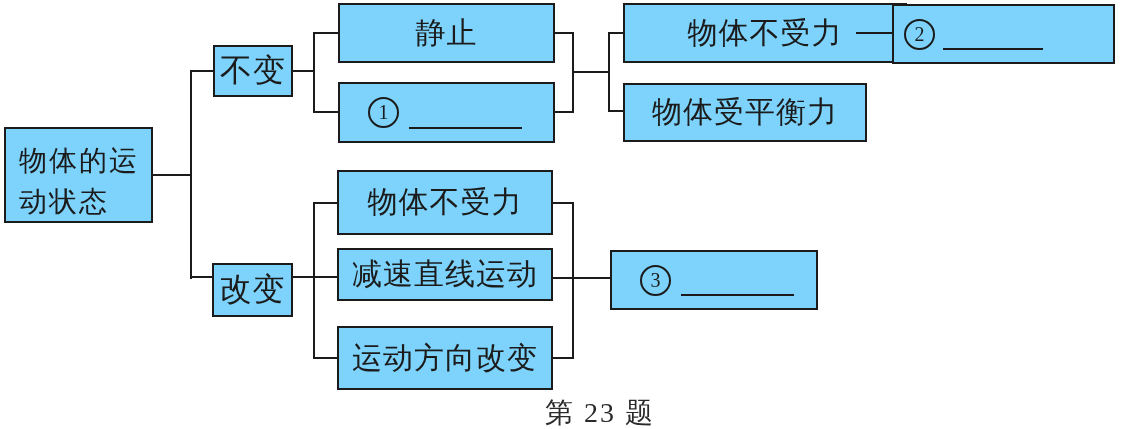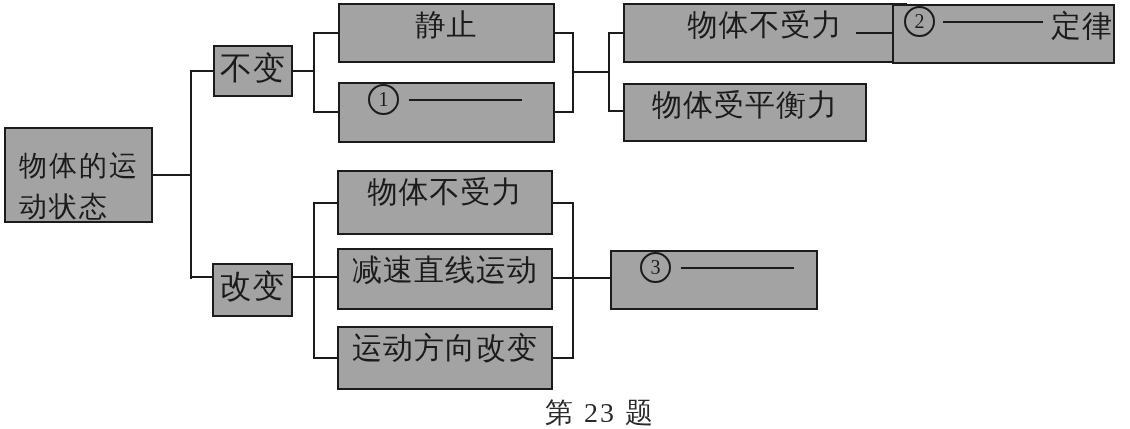--- a/index.html
+++ b/index.html
@@ -13,22 +13,23 @@
     position: relative;
     width: 1130px;
     height: 429px;
     background: #ffffff;
     overflow: hidden;
   }
   .box {
     position: absolute;
     box-sizing: border-box;
     border: 2px solid #1b1b1b;
-    background: #a3a3a3;
+    background: #7dd3fc;
     display: flex;
+    align-items: center;
     justify-content: center;
     font-size: 30px;
     letter-spacing: 1px;
     white-space: nowrap;
   }
   .box.root {
     justify-content: flex-start;
     padding: 16px 6px 4px 13px;
     font-size: 28px;
     line-height: 41px;
@@ -106,32 +107,31 @@
     <span>物体不受力</span>
   </div>
 
   <div class="box" style="left:623px;top:83px;width:244px;height:59px;">
     <span>物体受平衡力</span>
   </div>
 
   <div class="box blankbox tight" style="left:892px;top:4px;width:223px;height:60px;">
     <span class="circ">2</span>
     <span class="uline" style="width:100px;"></span>
-    <span>定律</span>
   </div>
 
   <div class="box small" style="left:212px;top:250px;width:81px;height:54px;margin-top:13px;">
     <span>改变</span>
   </div>
 
   <div class="box" style="left:337px;top:170px;width:216px;height:65px;">
     <span>物体不受力</span>
   </div>
 
-  <div class="box" style="left:337px;top:248px;width:216px;height:62px;">
+  <div class="box" style="left:337px;top:248px;width:216px;height:53px;">
     <span>减速直线运动</span>
   </div>
 
   <div class="box" style="left:337px;top:326px;width:216px;height:64px;">
     <span>运动方向改变</span>
   </div>
 
   <div class="box blankbox" style="left:610px;top:250px;width:208px;height:60px;">
     <span class="circ">3</span>
     <span class="uline"></span>

